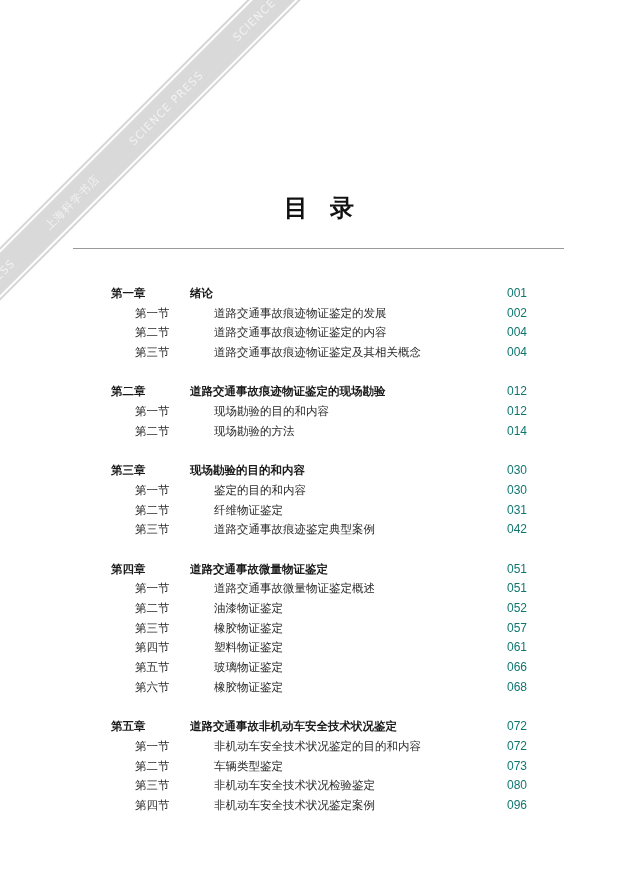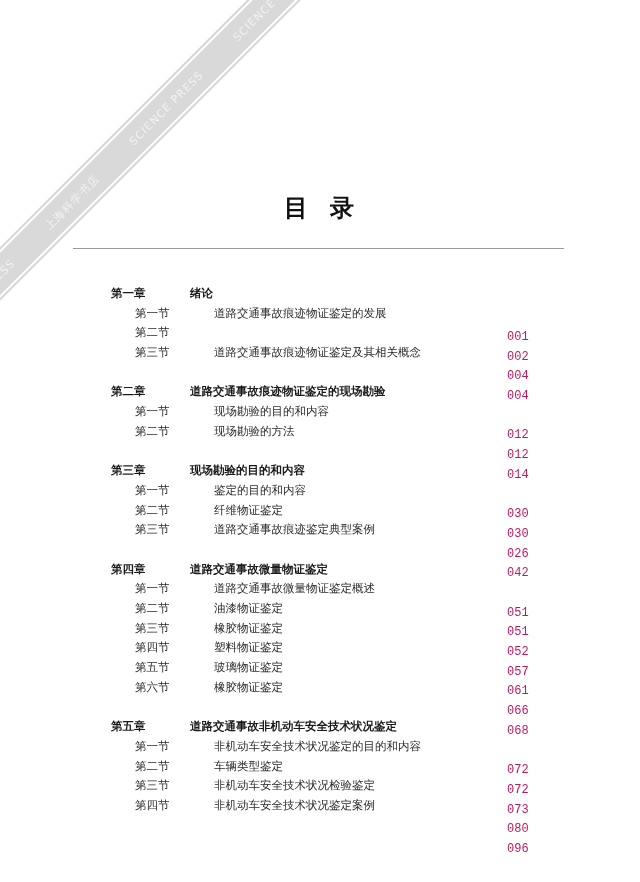--- a/index.html
+++ b/index.html
@@ -114,25 +114,24 @@
     left: 49px;
     top: 0;
     margin-left: 30px;
   }
   .section-row .label { left: 24px; color: #2a2a2a; }
   .section-row .name { left: 73px; color: #2a2a2a; font-family: Liberation Mono, monospace; }
   .row .page {
     position: absolute;
     left: 396px;
     top: 0;
-    font-family: Liberation Mono, monospace;
+    font-family: Liberation Sans, sans-serif;
     font-weight: normal;
     font-size: 12px;
-    color: #be185d;
-    margin-top: 44px;
+    color: #0f766e;
   }
 </style>
 </head>
 <body>
 
 <div class="wm-layer">
   <div class="wm-line upper"></div>
   <div class="wm-band">
     <span class="wm-text">SCIENCE PRESS</span>
     <span class="wm-text">上海科学书店</span>
@@ -155,20 +154,21 @@
       <span class="name">绪论</span>
       <span class="page">001</span>
     </div>
     <div class="row section-row">
       <span class="label">第一节</span>
       <span class="name">道路交通事故痕迹物证鉴定的发展</span>
       <span class="page">002</span>
     </div>
     <div class="row section-row">
       <span class="label">第二节</span>
+      <span class="name">道路交通事故痕迹物证鉴定的内容</span>
       <span class="page">004</span>
     </div>
     <div class="row section-row">
       <span class="label">第三节</span>
       <span class="name">道路交通事故痕迹物证鉴定及其相关概念</span>
       <span class="page">004</span>
     </div>
   </div>
 
   <div class="chapter-block">
@@ -196,21 +196,21 @@
       <span class="page">030</span>
     </div>
     <div class="row section-row">
       <span class="label">第一节</span>
       <span class="name">鉴定的目的和内容</span>
       <span class="page">030</span>
     </div>
     <div class="row section-row">
       <span class="label">第二节</span>
       <span class="name">纤维物证鉴定</span>
-      <span class="page">026</span>
+      <span class="page">031</span>
     </div>
     <div class="row section-row">
       <span class="label">第三节</span>
       <span class="name">道路交通事故痕迹鉴定典型案例</span>
       <span class="page">042</span>
     </div>
   </div>
 
   <div class="chapter-block">
     <div class="row chapter-row">

